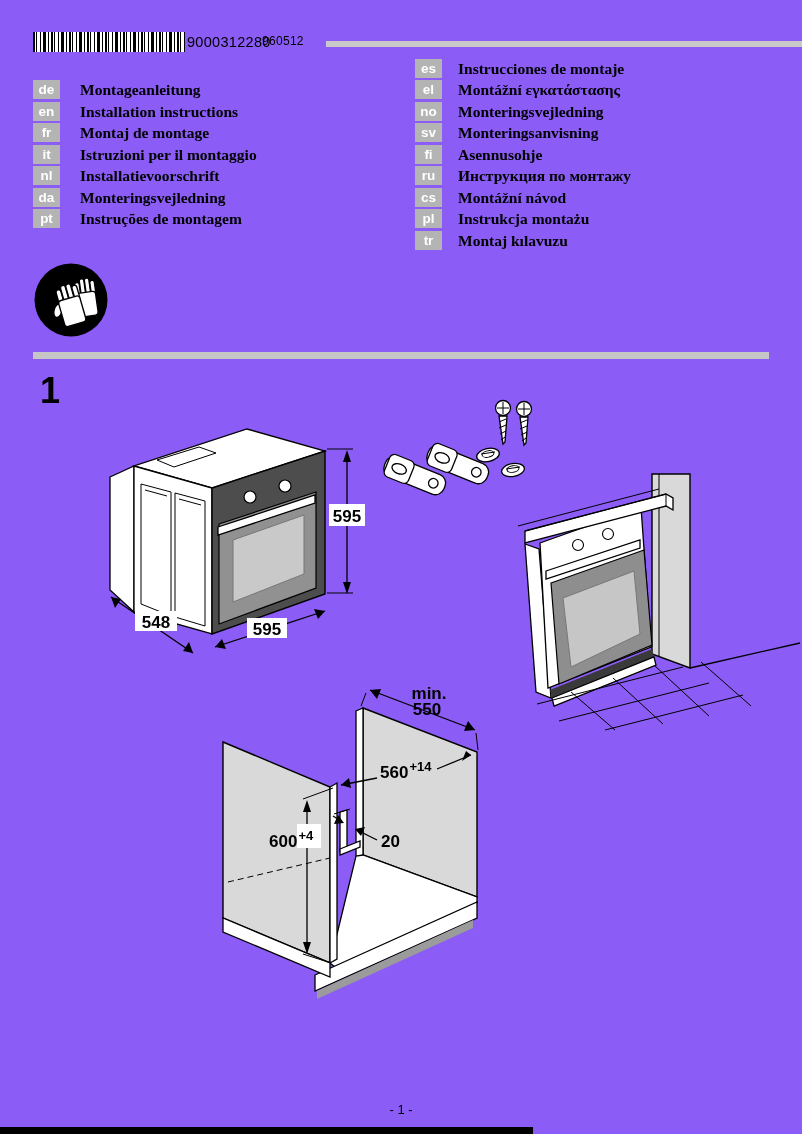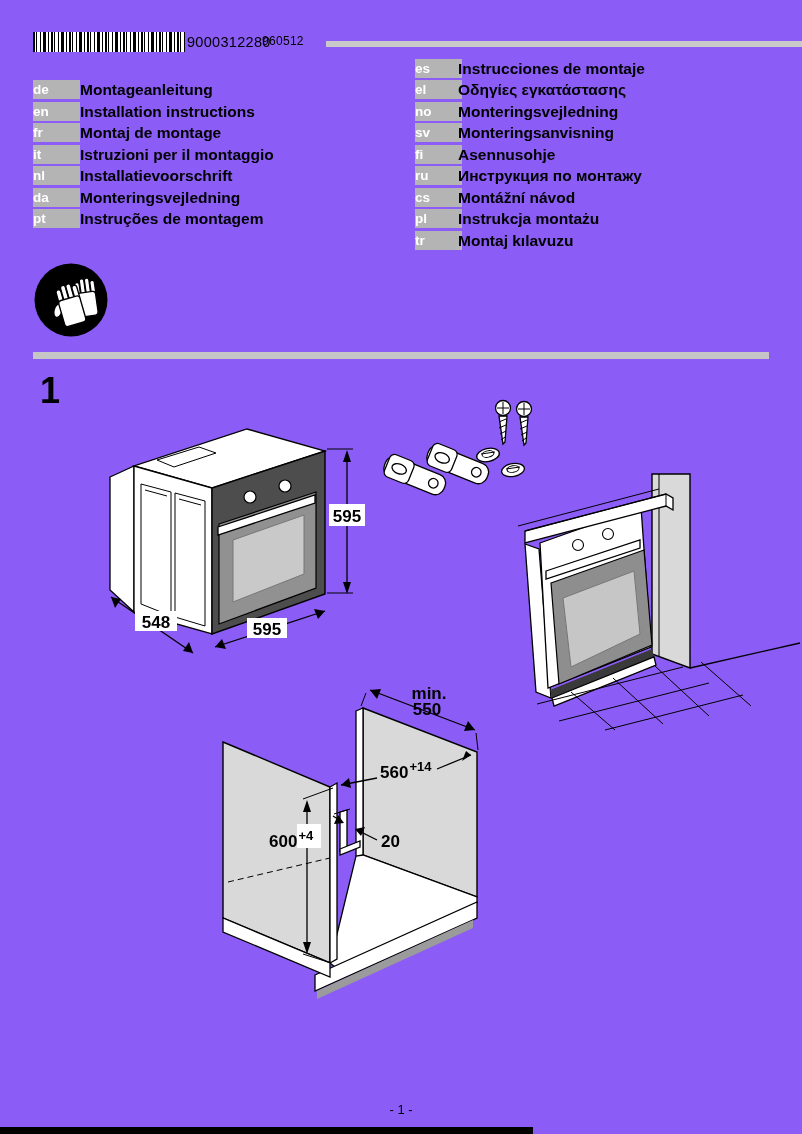--- a/index.html
+++ b/index.html
@@ -9,23 +9,23 @@
   
   .barcode{left:33px;top:32px;width:152px;height:20px;
     background:repeating-linear-gradient(90deg,#000 0 2px,#fff 2px 3px,#000 3px 4px,#fff 4px 7px,
                #000 7px 8px,#fff 8px 10px,#000 10px 13px,#fff 13px 15px,#000 15px 16px,#fff 16px 18px);}
   .barcode-num{left:187px;top:34px;font-size:14.5px;letter-spacing:.3px;}
   .barcode-num2{left:262px;top:34px;font-size:12px;letter-spacing:.3px;}
   .graybar-top{left:326px;top:41px;width:476px;height:6px;background:#c9c9c9;}
   .divider{left:33px;top:352px;width:736px;height:7px;background:#c6c6c6;}
   
   .lang-row{position:absolute;height:19px;}
-  .lang-code{position:absolute;left:0;top:0;width:47px;height:19px;background:#b4b4b4;
-             color:#fff;font-weight:bold;font-size:13.5px;line-height:19px;}
-  .lang-title{position:absolute;top:0;font-weight:bold;font-size:15.5px;line-height:19px;white-space:nowrap;}
+  .lang-code{position:absolute;left:0;top:0;width:27px;height:19px;background:#b4b4b4;
+             color:#fff;font-weight:bold;font-size:13.5px;line-height:19px;text-align:center;}
+  .lang-title{position:absolute;top:0;font-weight:bold;font-size:15.5px;line-height:19px;white-space:nowrap;font-family:Liberation Serif, serif;}
   .colL .lang-title{left:47px;} .colR .lang-title{left:43px;}
   .step-number{left:40px;top:370px;font-size:36px;font-weight:bold;}
   .pagenum{left:0;top:1102px;width:802px;text-align:center;font-size:13px;}
   .crop-mark{left:0;top:1127px;width:533px;height:7px;background:#000;}
   svg{position:absolute;overflow:visible;}
   svg text{font-family:"Liberation Sans","DejaVu Sans",sans-serif;font-weight:bold;fill:#000;}
   .dim{font-size:17px;} .dimsup{font-size:13px;}
   .ln{stroke:#000;stroke-width:1.3;fill:none;}
   .thin{stroke:#000;stroke-width:1;fill:none;}
   .wf{fill:#fff;stroke:#000;stroke-width:1.3;}
@@ -70,21 +70,21 @@
     <span class="lang-code">pt</span>
     <span class="lang-title">Instruções de montagem</span>
   </div>
 
   <div class="lang-row colR" style="left:415px;top:58.5px;">
     <span class="lang-code">es</span>
     <span class="lang-title">Instrucciones de montaje</span>
   </div>
   <div class="lang-row colR" style="left:415px;top:80px;">
     <span class="lang-code">el</span>
-    <span class="lang-title">Οδηγίες εγκατάστασης</span>
+    <span class="lang-title">Montážní εγκατάστασης</span>
   </div>
   <div class="lang-row colR" style="left:415px;top:101.5px;">
     <span class="lang-code">no</span>
     <span class="lang-title">Monteringsvejledning</span>
   </div>
   <div class="lang-row colR" style="left:415px;top:123px;">
     <span class="lang-code">sv</span>
     <span class="lang-title">Monteringsanvisning</span>
   </div>
   <div class="lang-row colR" style="left:415px;top:144.5px;">

